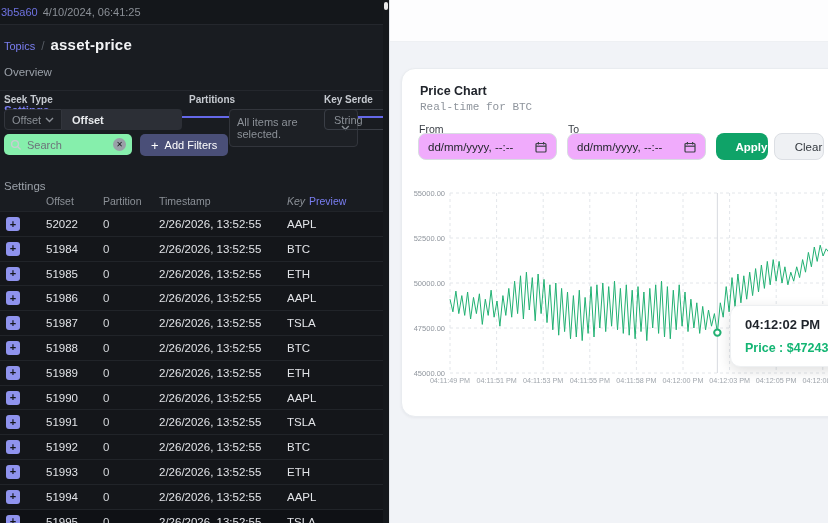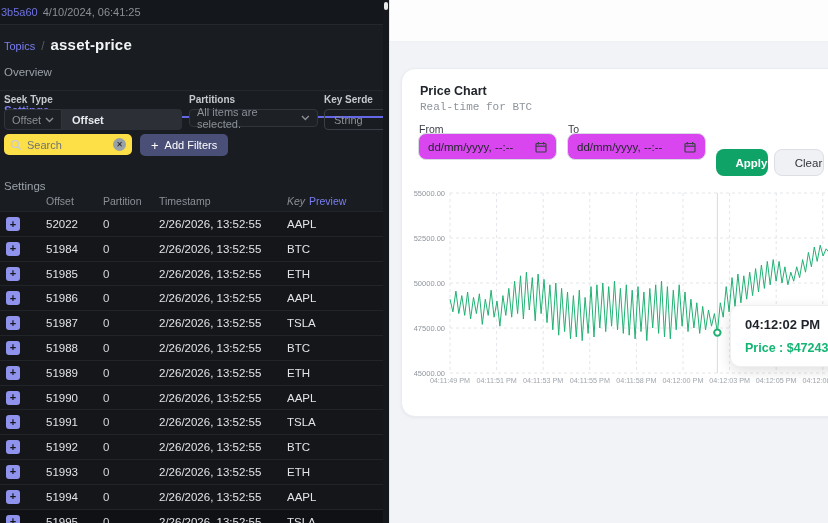--- a/index.html
+++ b/index.html
@@ -21,26 +21,26 @@
   .tab { display:flex; align-items:center; height:25px; font-size:11.5px; color:#9aa0a8; border-bottom:2px solid transparent; cursor:pointer; }
   .tab.active { color:#7a7ef2; font-weight:600; border-bottom-color:#6468e8; }
 
   .filters { position:absolute; top:94px; left:0; right:0; height:38px; }
   .fgroup { position:absolute; top:0; }
   .flabel { display:block; font-size:10px; font-weight:700; color:#c6cad0; margin-bottom:4px; }
   .combo { display:flex; height:21px; }
   .dselect { background:#1d2025; border:1px solid #32353c; color:#8b9097; font-size:11px; display:flex; align-items:center; justify-content:space-between; padding:0 7px; border-radius:4px; cursor:pointer; }
   .dselect.joined { border-radius:4px 0 0 4px; width:58px; }
   .dinput-joined { background:#2c2f36; color:#e9ebee; font-size:11px; font-weight:600; display:flex; align-items:center; padding:0 10px; width:120px; border-radius:0 4px 4px 0; }
-  .fg-partitions { left:189px; } .fg-partitions .dselect { width:129px; height:18px; }
+  .fg-partitions { left:189px; } .fg-partitions .dselect { width:129px; height:38px;margin-left:40px; }
   .fg-keyserde { left:324px; }
   .dinput-outline { width:80px; height:21px; border:1px solid #3a3e46; border-radius:4px; background:transparent; color:#8b9097; font-size:11px; display:flex; align-items:center; padding:0 9px; }
 
   .searchrow { position:absolute; top:134px; left:0; right:0; height:22px; }
-  .search { position:absolute; left:4px; width:128px; height:21px; background:#fde047; border-radius:5px; display:flex; align-items:center; padding:0 6px; cursor:text; }
+  .search { position:absolute; left:4px; width:128px; height:21px; background:#86efac; border-radius:5px; display:flex; align-items:center; padding:0 6px; cursor:text; }
   .search-ph { flex:1; font-size:11px; color:#6d727a; margin-left:5px; }
   .clear-btn { width:13px; height:13px; border-radius:50%; background:#9aa0a8; color:#16181d; font-size:8px; display:flex; align-items:center; justify-content:center; cursor:pointer; line-height:1; }
   .addfilters { position:absolute; left:140px; top:0; height:22px; padding:0 11px; background:#4a4f78; border-radius:5px; color:#fff; font-size:11px; display:flex; align-items:center; gap:6px; cursor:pointer; }
   .addfilters .plus { font-size:13px; font-weight:400; line-height:1; }
 
   .thead { position:absolute; top:193px; left:0; right:0; height:18px; font-size:10.5px; color:#8b9097; }
   .thead span { position:absolute; top:2px; }
   .h-offset { left:46px; } .h-partition { left:103px; } .h-timestamp { left:159px; } .h-key { left:287px;font-style:italic; }
   .h-preview { left:309px; color:#7a7ef2; cursor:pointer; }
 
@@ -57,23 +57,23 @@
   .dthumb { position:absolute; top:2px; right:1px; width:4px; height:8px; background:#e9e9e9; border-radius:2px; cursor:pointer; }
 
   
   .right { position:absolute; left:389px; top:0; width:439px; height:523px; background:#f1f3f7; border-left:1px solid #e3e6ea; overflow:hidden; }
   .right-top { position:absolute; top:0; left:0; right:0; height:42px; background:#fdfdfe; border-bottom:1px solid #eef0f3; }
   .card { position:absolute; left:11px; top:68px; width:472px; height:349px; background:#fff; border:1px solid #e9ecf0; border-radius:14px; box-shadow:0 1px 3px rgba(16,24,40,.05); }
   .card-title { position:absolute; left:18px; top:15px; font-size:12.5px; font-weight:700; color:#21252c; }
   .card-sub { position:absolute; left:18px; top:32px; font-size:11px; color:#8e949c;font-family:Liberation Mono, monospace; }
   .dt-label { position:absolute; font-size:10.5px; color:#3a3f46; top:54px; }
   .l-from { left:17px; } .l-to { left:166px; }
-  .dt-input { position:absolute; top:64px; width:139px; height:27px; background:#d946ef; border:1px solid #d8dce2; border-radius:8px; display:flex; align-items:center; justify-content:space-between; padding:0 9px; font-size:11.5px; color:#23272d; cursor:text; }
+  .dt-input { position:absolute; top:64px; width:139px; height:27px; background:#f0abfc; border:1px solid #d8dce2; border-radius:8px; display:flex; align-items:center; justify-content:space-between; padding:0 9px; font-size:11.5px; color:#23272d; cursor:text; }
   .i-from { left:16px; } .i-to { left:165px; }
-  .btn { position:absolute; top:80px; height:27px; border-radius:8px; display:flex; align-items:center; justify-content:center; font-size:11.5px; cursor:pointer;padding-left:19px; }
+  .btn { position:absolute; top:64px; height:27px; border-radius:8px; display:flex; align-items:center; justify-content:center; font-size:11.5px; cursor:pointer;padding-left:19px; }
   .btn-apply { left:314px; width:52px; background:#0fa368; color:#fff; font-weight:700; }
   .btn-clear { left:372px; width:50px; background:#eff1f4; border:1px solid #dcdfe4; color:#32373d; }
 
   .chart-svg { position:absolute; left:6px; top:186px; }
   .tooltip { position:absolute; left:340px; top:305px; width:152px; background:#fff; border:1px solid #eef0f2; border-radius:10px; box-shadow:0 4px 14px rgba(0,0,0,.13); padding:11px 14px; z-index:5; }
   .tt-time { font-size:13px; font-weight:600; color:#1f242b; white-space:nowrap; }
   .tt-price { margin-top:9px; font-size:12.5px; font-weight:600; color:#13b573; white-space:nowrap; }
 </style>
 </head>
 <body>

